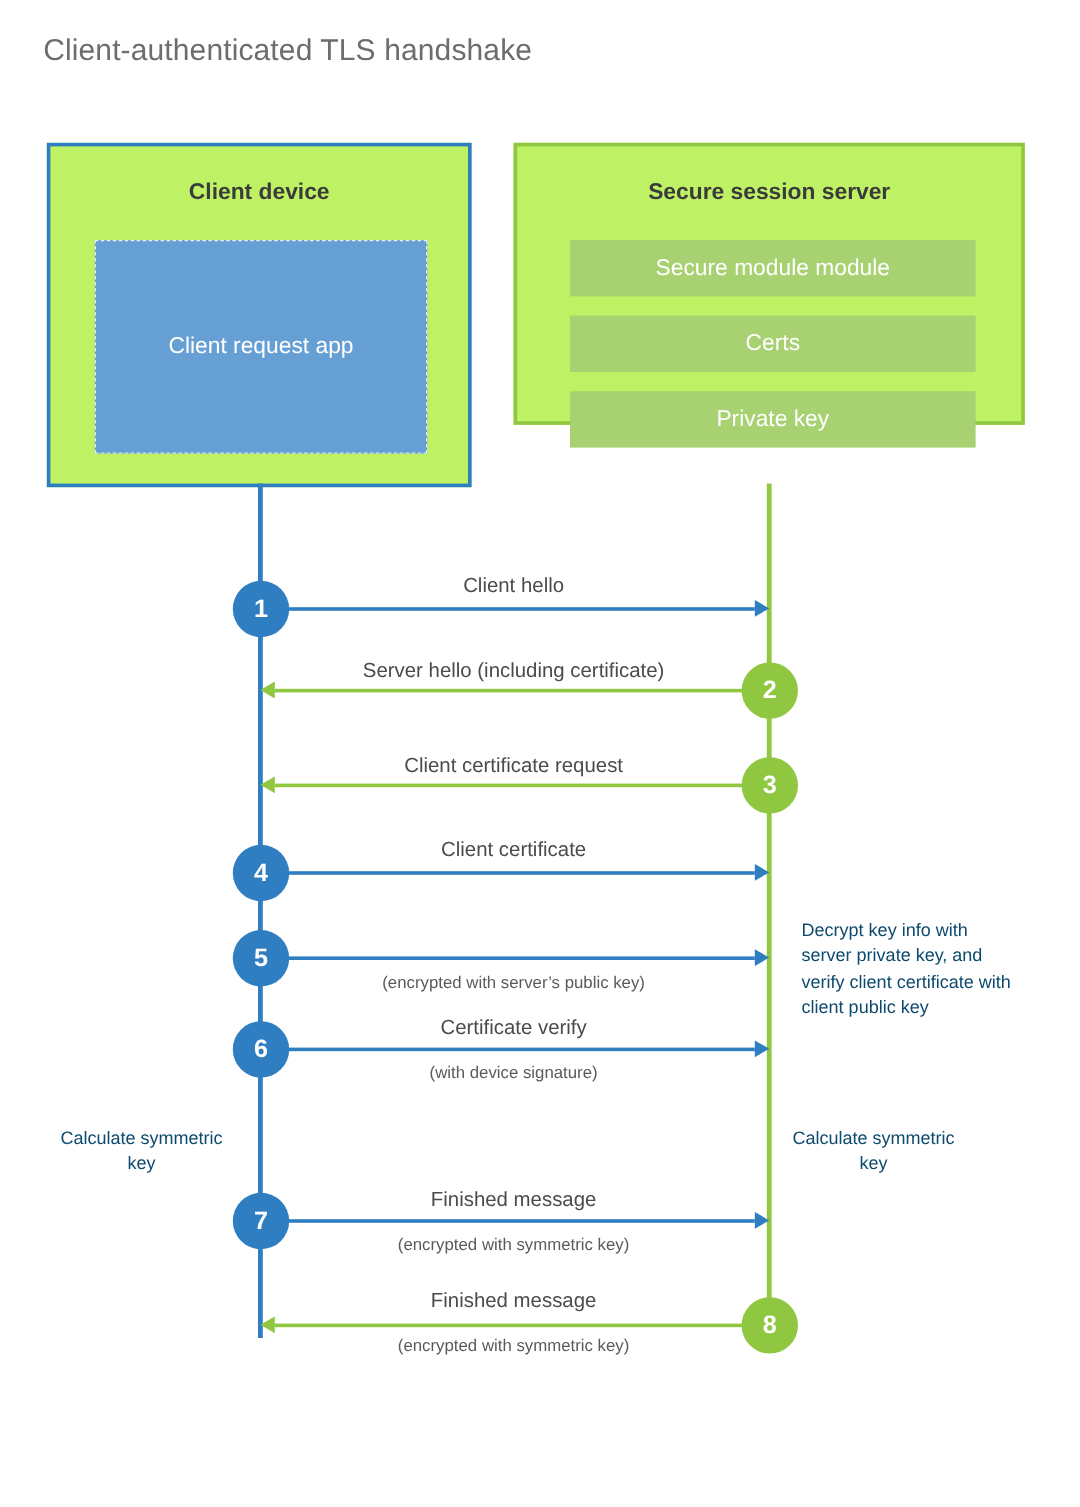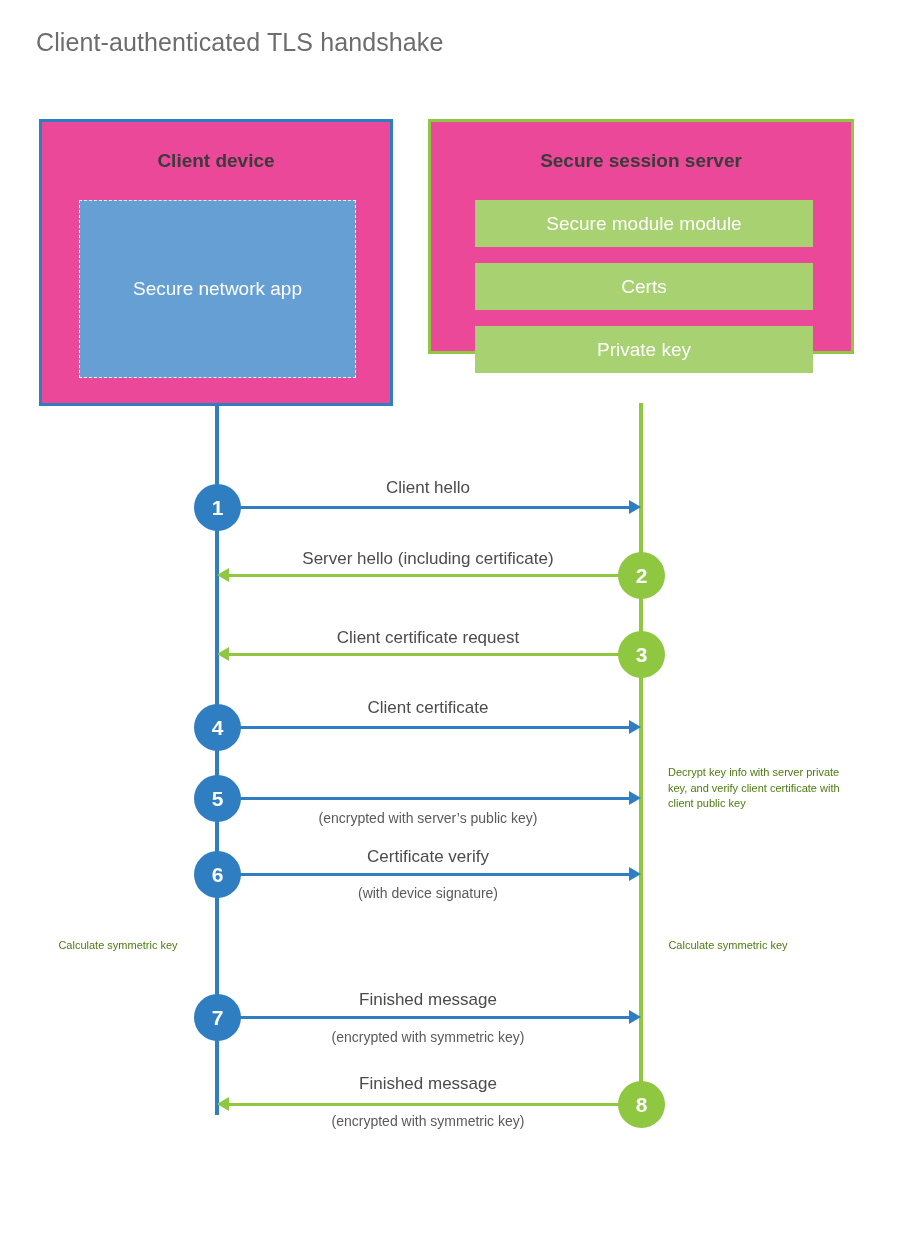--- a/index.html
+++ b/index.html
@@ -28,21 +28,21 @@
     font-size: 25px;
     font-weight: 400;
     color: #6d6d6d;
     letter-spacing: 0.1px;
     white-space: nowrap;
   }
 
   
   .panel {
     position: absolute;
-    background: #ec4899;
+    background: #bef264;
     box-sizing: border-box;
   }
   .panel-client {
     left: 39px;
     top: 119px;
     width: 354px;
     height: 287px;
     border: 3px solid #2f7ec1;
   }
   .panel-server {
@@ -160,43 +160,43 @@
   }
   .msg-sublabel {
     position: absolute;
     text-align: center;
     font-size: 14px;
     color: #5a5a5a;
     white-space: nowrap;
   }
   .side-note {
     position: absolute;
-    font-size: 11px;
+    font-size: 15px;
     line-height: 1.42;
-    color: #4d7c0f;
+    color: #0c4a6e;
   }
   .side-note-left {
     text-align: center;
     width: 160px;
   }
   .side-note-right {
     text-align: left;
     width: 175px;
   }
 </style>
 </head>
 <body>
 
 <div id="stage">
 
   <div class="page-title">Client-authenticated TLS handshake</div>
 
   <div class="panel panel-client">
     <div class="panel-title">Client device</div>
-    <div class="client-app-box">Secure network app</div>
+    <div class="client-app-box">Client request app</div>
   </div>
 
   <div class="panel panel-server">
     <div class="panel-title">Secure session server</div>
     <div class="server-item server-item-0">Secure module module</div>
     <div class="server-item server-item-2">Private key</div>
     <div class="server-item server-item-1">Certs</div>
   </div>
 
   <div class="lifeline lifeline-client"></div>

